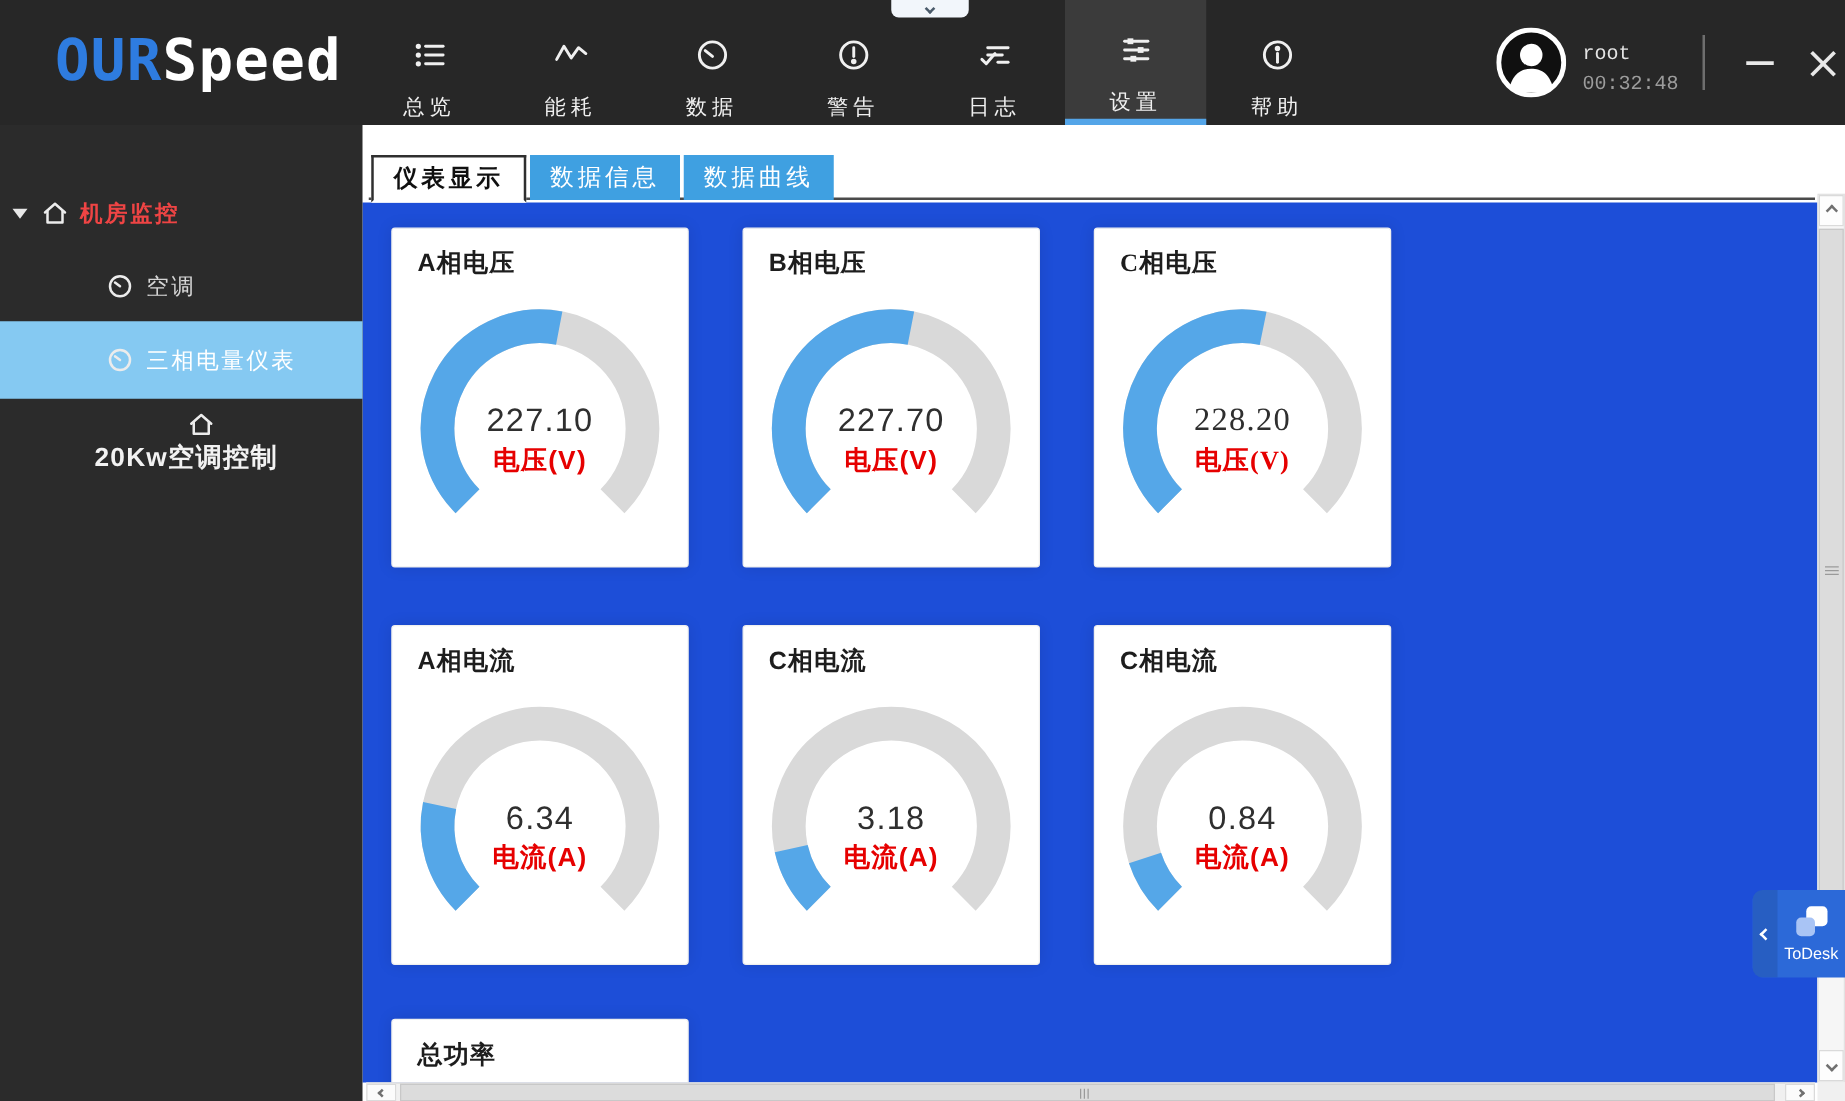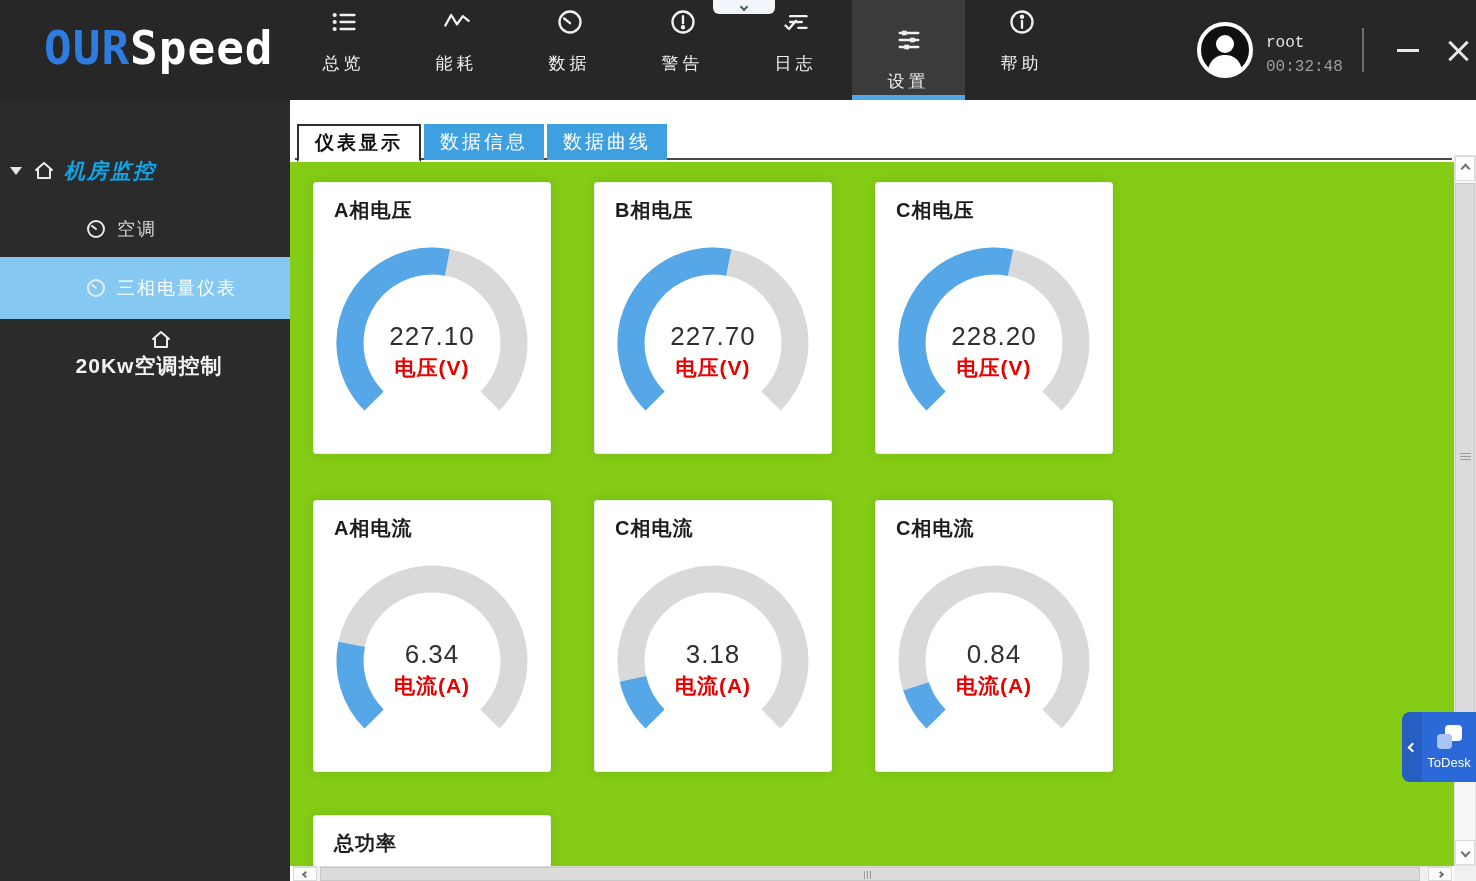--- a/index.html
+++ b/index.html
@@ -6,21 +6,21 @@
   html,body { width:1476px; height:881px; overflow:hidden; }
   body { position:relative; background:#fff; font-family:"Liberation Sans", sans-serif; }
 
   
   .topbar { position:absolute; left:0; top:0; width:1476px; height:100px; background:#272727; z-index:5; }
   .logo { position:absolute; left:44px; top:21px; font-family:"DejaVu Sans Mono", monospace; font-weight:bold; font-size:46px; letter-spacing:1px; }
   .logo .lp { color:#2e7ce0; }
   .logo .ls { color:#ffffff; }
 
   .nav { position:absolute; left:287px; top:0; height:100px; display:flex; }
-  .nav-item { width:113px; height:100px; padding-top:8px; display:flex; flex-direction:column; align-items:center; gap:16px; cursor:pointer; }
+  .nav-item { width:113px; height:100px; padding-top:30px; display:flex; flex-direction:column; align-items:center; gap:16px; cursor:pointer; }
   .nav-item .nlabel { font-size:17px; color:#f0f0f0; letter-spacing:4px; white-space:nowrap; }
   .nav-item.active { background:#3b3b3b; border-bottom:5px solid #54a5e8; padding-top:26px; margin-top:0;align-items:center; }
   .nav-icon { width:28px; height:28px; }
   .nav-icon svg { width:28px; height:28px; stroke:#f0f0f0; fill:none; stroke-width:2; stroke-linecap:round; stroke-linejoin:round; }
 
   
   .avatar { position:absolute; left:1197px; top:22px; width:56px; height:56px; }
   .user-texts { position:absolute; left:1266px; top:34px; font-family:Liberation Mono, monospace; }
   .user-name { font-size:16px; color:#e4e4e4; }
   .user-time { font-size:16px; color:#9c9c9c; margin-top:6px; }
@@ -39,36 +39,36 @@
   
   .sidebar { position:absolute; left:0; top:100px; width:290px; height:781px; background:#2b2b2b; z-index:4; }
   .side-item { position:absolute; left:0; width:290px; display:flex; align-items:center; cursor:pointer; }
   .si-root { top:48px; height:46px; }
   .si-ac { top:106px; height:46px; }
   .si-meter { top:157px; height:62px; background:#85c9f2; }
   .si-20kw { top:228px; height:46px;flex-direction:column; }
   .caret-down { width:0; height:0; border-left:6px solid transparent; border-right:6px solid transparent; border-top:8px solid #e8e8e8; margin-left:10px; }
   .side-icon { width:24px; height:24px; flex:0 0 24px; }
   .side-icon svg { width:24px; height:24px; stroke:#ececec; fill:none; stroke-width:2; stroke-linecap:round; stroke-linejoin:round; }
-  .lbl-root { color:#0ea5e9; font-size:21px; font-weight:bold; letter-spacing:2px; margin-left:8px;font-style:italic; }
+  .lbl-root { color:#ef4444; font-size:18px; font-weight:bold; letter-spacing:2px; margin-left:8px; }
   .lbl-sub { color:#d6d6d6; font-size:18px; letter-spacing:2px; margin-left:9px; }
   .si-meter .lbl-sub { color:#ffffff; }
   .lbl-20kw { color:#f2f2f2; font-size:21px; font-weight:bold; letter-spacing:1px; margin-left:8px; }
   .ind-1 { margin-left:32px; }
   .ind-2 { margin-left:84px; }
 
   
   .content { position:absolute; left:290px; top:100px; width:1186px; height:555px; background:#ffffff; }
   .tab-underline { position:absolute; left:5px; top:58px; width:1157px; height:2px; background:#4a4a4a; }
   .tabbar { position:absolute; left:7px; top:24px; height:38px; display:flex; z-index:2; }
   .tab { height:36px; padding:0 16px; display:flex; align-items:center; justify-content:center; font-size:19px; letter-spacing:3px; cursor:pointer; white-space:nowrap; }
   .tab.active { background:#fff; color:#101010; font-weight:bold; border:2px solid #2f2f2f; border-bottom:2px solid #ffffff; height:38px; }
   .tab.blue { background:#3fa0e1; color:#ffffff; margin-left:3px; }
 
-  .scroll-area { position:absolute; left:0; top:62px; width:1164px; height:704px; overflow:hidden; background:#84cc16; }
+  .scroll-area { position:absolute; left:0; top:62px; width:1164px; height:704px; overflow:hidden; background:#1d4ed8; }
   .card { position:absolute; width:238px; height:272px; background:#ffffff; border:1px solid #efefef; border-radius:3px; box-shadow:0 0 12px rgba(0,0,0,0.10); }
   .card-title { position:absolute; left:20px; top:14px; font-size:20px; color:#1d1d1d; font-weight:600; letter-spacing:1px; }
   .gauge { position:absolute; left:0; top:44px; width:100%; height:210px; }
   .gauge svg { display:block; margin:0 auto; }
   .g-bg { fill:none; stroke:#d9d9d9; stroke-width:27; }
   .g-val { fill:none; stroke:#55a7e8; stroke-width:27; }
   .g-value { position:absolute; left:0; right:0; top:94px; text-align:center; font-size:26px; color:#2f2f2f; letter-spacing:1px; }
   .g-unit { position:absolute; left:0; right:0; top:127px; text-align:center; font-size:21px; color:#e60000; font-weight:600; letter-spacing:1px; }
   .power-card { height:240px; }
 
@@ -287,21 +287,21 @@
       <div class="gauge">
         <svg width="220" height="206" viewBox="0 0 220 206">
           <path class="g-bg" d="M 52.02 173.98 A 82 82 0 1 1 167.98 173.98"></path>
           <path class="g-val" d="M 52.02 173.98 A 82 82 0 0 1 125.74 35.53"></path>
         </svg>
         <div class="g-value">227.70</div>
         <div class="g-unit">电压(V)</div>
       </div>
     </div>
 
-    <div class="card" style="left:585px; top:20px;">
+    <div class="card" style="left:585px; top:20px;font-family:Liberation Serif, serif;">
       <div class="card-title">C相电压</div>
       <div class="gauge">
         <svg width="220" height="206" viewBox="0 0 220 206">
           <path class="g-bg" d="M 52.02 173.98 A 82 82 0 1 1 167.98 173.98"></path>
           <path class="g-val" d="M 52.02 173.98 A 82 82 0 0 1 126.50 35.68"></path>
         </svg>
         <div class="g-value">228.20</div>
         <div class="g-unit">电压(V)</div>
       </div>
     </div>

